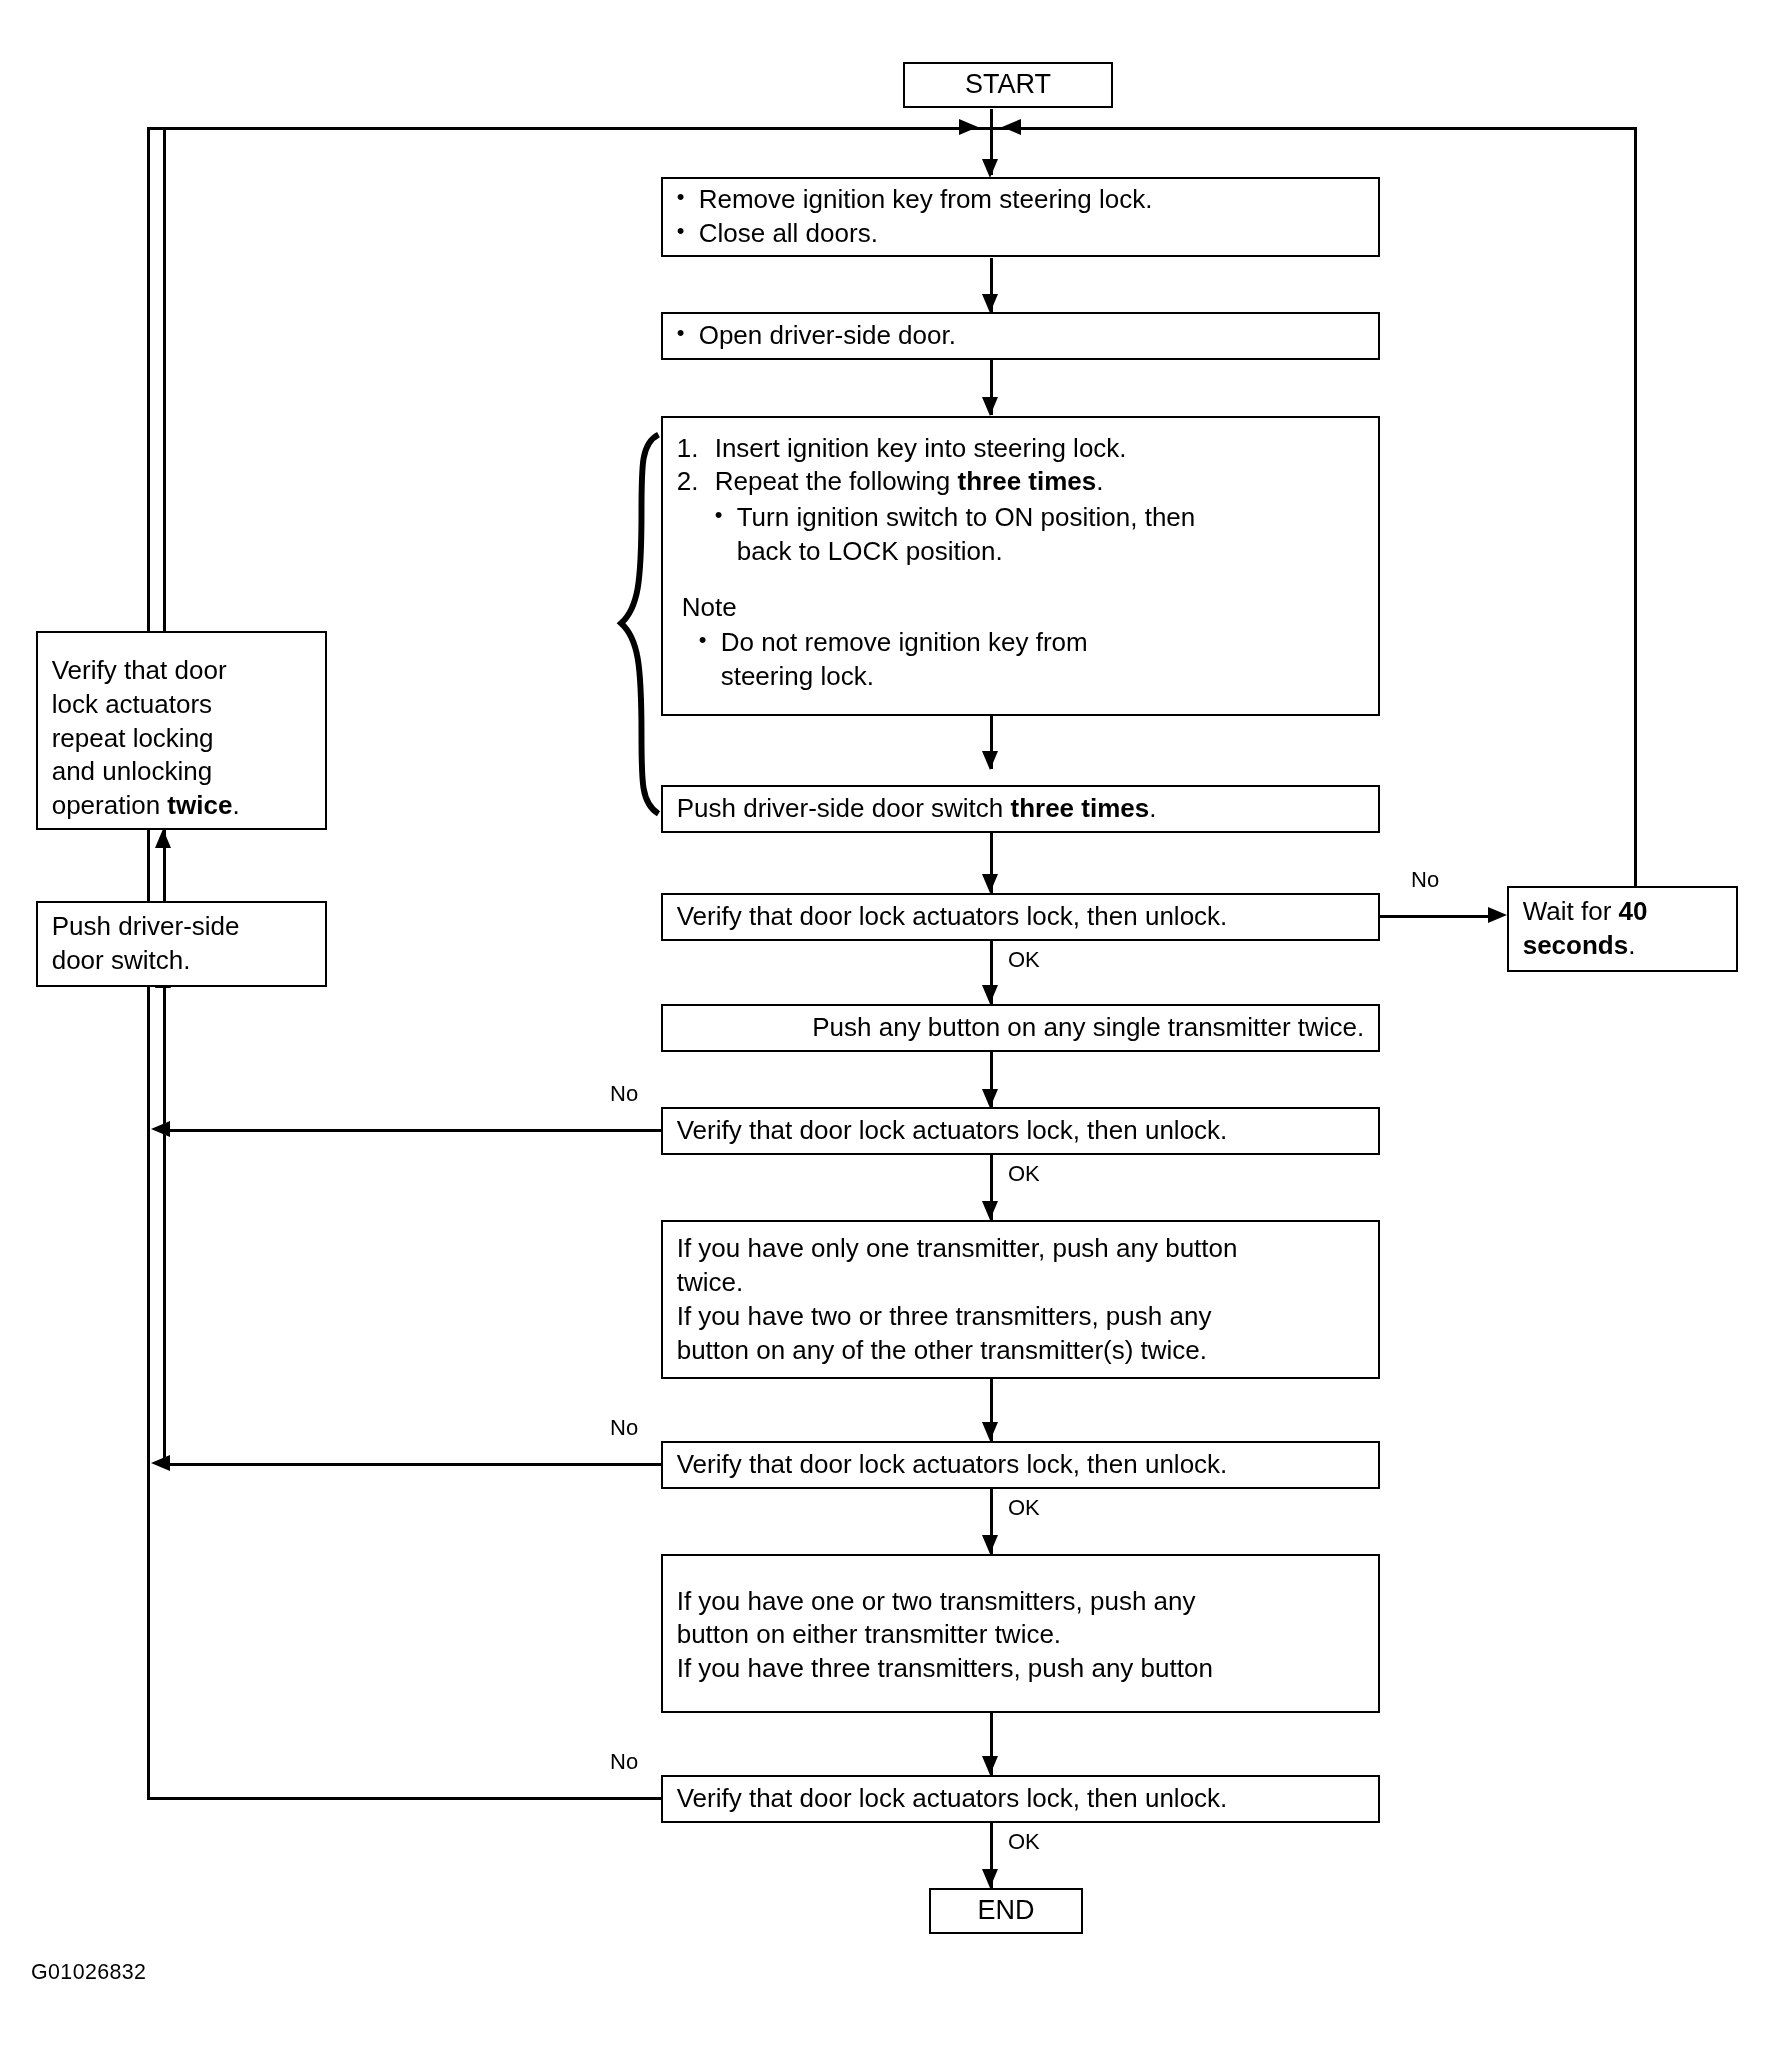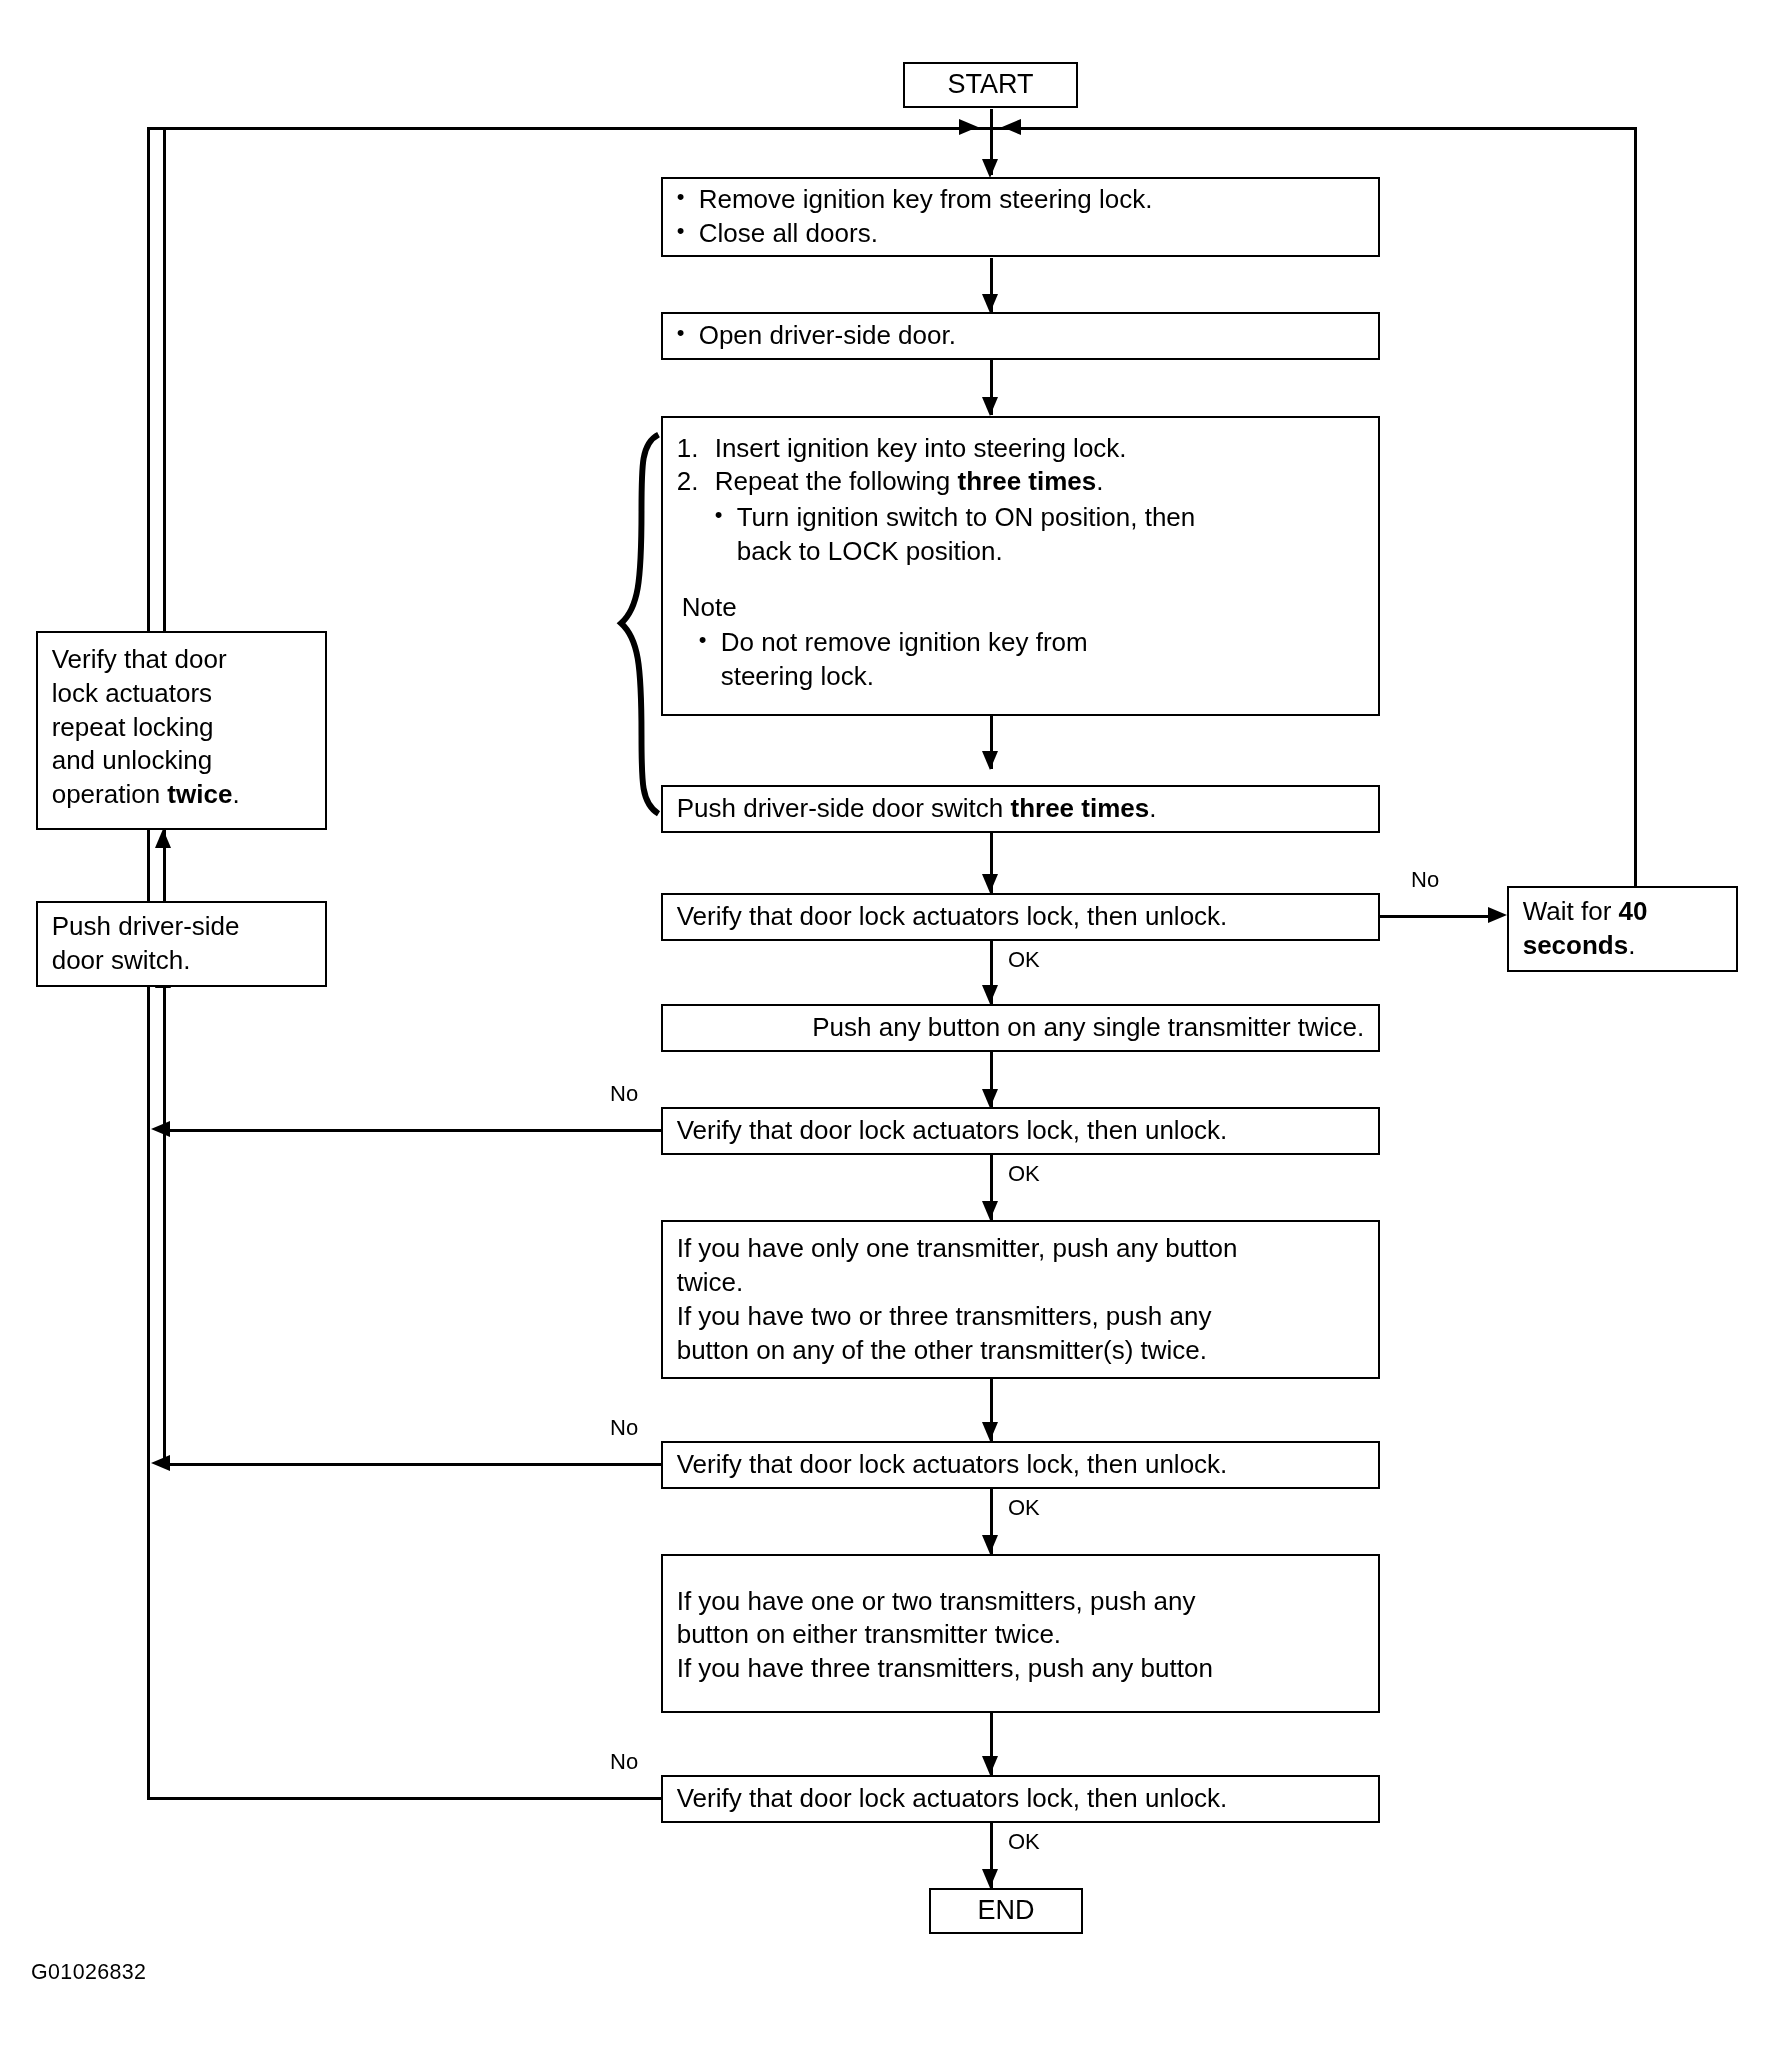--- a/index.html
+++ b/index.html
@@ -115,21 +115,21 @@
     letter-spacing: 0.4px;
   }
   
   .brace { position: absolute; }
 </style>
 </head>
 <body>
 
 <div id="page">
 
-  <div class="box terminal" style="left:903px; top:62px; width:175px; height:46px;">
+  <div class="box terminal" style="left:903px; top:62px; width:210px; height:46px;">
     <span>START</span>
   </div>
 
   <div class="vline" style="left:990px; top:109px; height:27px;"></div>
 
   <div class="hline" style="left:147px; top:127px; width:1490px;"></div>
 
   <div class="arrow-right" style="left:959px; top:119px;"></div>
 
   <div class="arrow-left" style="left:1002px; top:119px;"></div>
@@ -308,21 +308,21 @@
   <div class="box" style="left:36px; top:901px; width:291px; height:86px; align-items:center;">
     <div class="inner">
       <div>Push driver-side</div>
       <div>door switch.</div>
     </div>
   </div>
 
   <div class="vline" style="left:163px; top:829px; height:73px;"></div>
   <div class="arrow-up" style="left:155px; top:829px;"></div>
 
-  <div class="box" style="left:36px; top:631px; width:291px; height:199px; align-items:flex-start; padding-top:10px;">
+  <div class="box" style="left:36px; top:631px; width:291px; height:199px; align-items:flex-start; padding-top:21px;">
     <div class="inner">
       <div>Verify that door</div>
       <div>lock actuators</div>
       <div>repeat locking</div>
       <div>and unlocking</div>
       <div><span>operation </span><b>twice</b><span>.</span></div>
     </div>
   </div>
 
   <div class="vline" style="left:163px; top:127px; height:504px;"></div>

